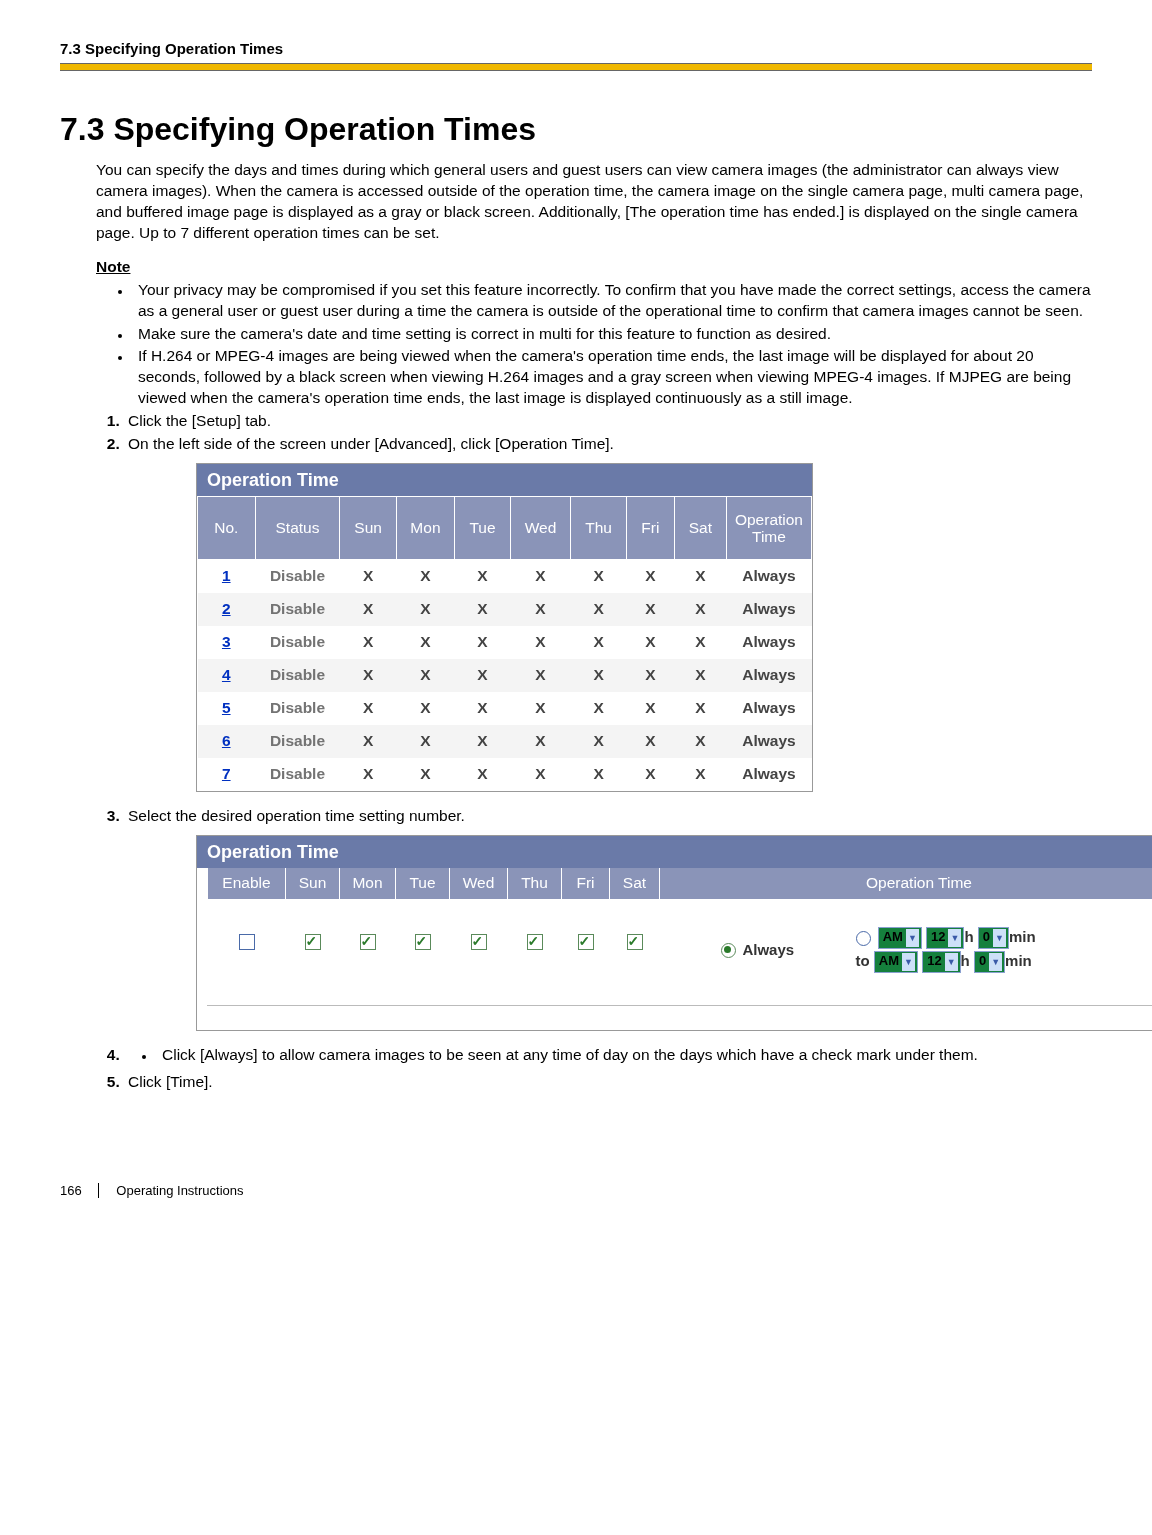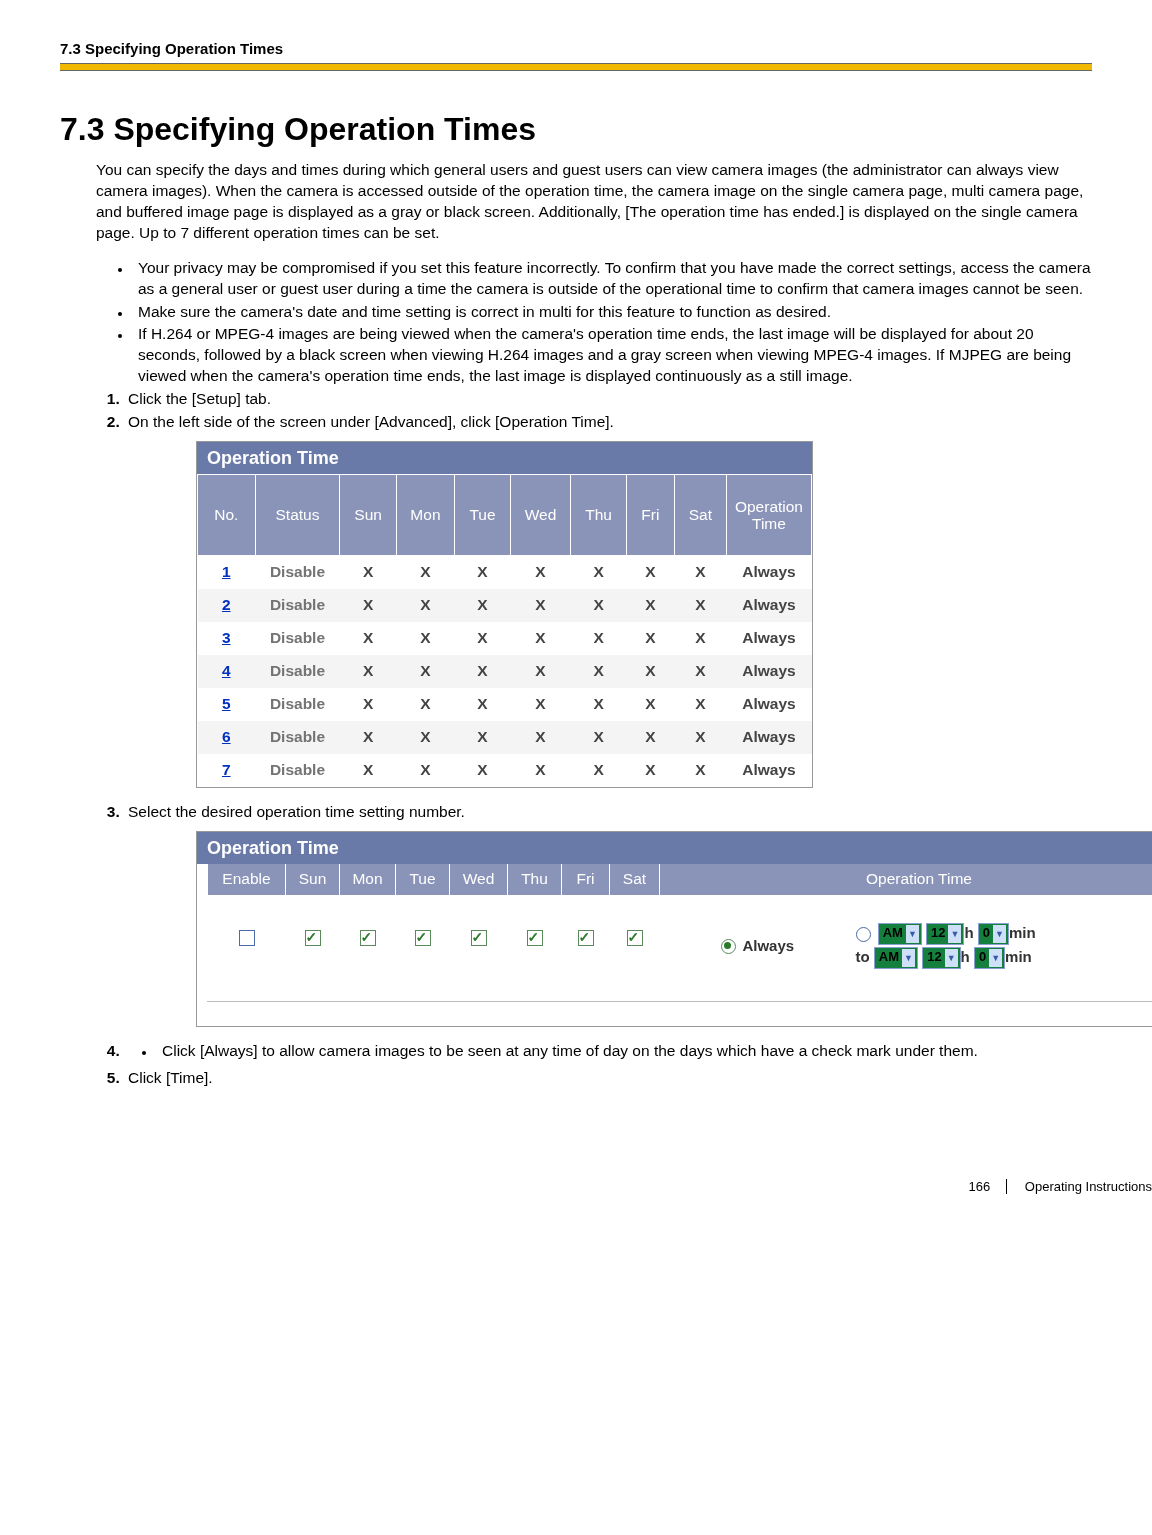--- a/index.html
+++ b/index.html
@@ -98,21 +98,21 @@
   }
   .ss1-table {
     border-collapse: collapse;
     width: 100%;
     background: #fff;
   }
   .ss1-table th {
     background: #8a94b8;
     color: #fff;
     font-weight: normal;
-    padding: 23px 8px;
+    padding: 14px 8px;
     border: 1px solid #fff;
     font-size: 15.5px;
     text-align: center;
     margin-left: 29px;
   }
   .ss1-table th.optime { line-height: 1.1; }
   .ss1-table td {
     padding: 6px 8px;
     font-size: 15.5px;
     text-align: center;
@@ -220,38 +220,38 @@
     white-space: nowrap;
     font-size:14px;
     color:#333;
   }
   .timecell .row1 { margin-bottom:2px; }
 
   .footer {
     margin-top: 90px;
     padding: 0 0 30px 60px;
     font-size: 13px;
-    text-align: right;
   }
   .footer .pg { display:inline-block; padding-right: 16px; border-right: 1px solid #000; margin-right: 14px; }
 </style>
 </head>
 <body>
 
 <div class="page-header">
   <div class="running-head">7.3 Specifying Operation Times</div>
   <div class="gold-bar"></div>
 </div>
 
 <div class="content">
 
   <h1>7.3  Specifying Operation Times</h1>
 
   <div class="intro">You can specify the days and times during which general users and guest users can view camera images (the administrator can always view camera images). When the camera is accessed outside of the operation time, the camera image on the single camera page, multi camera page, and buffered image page is displayed as a gray or black screen. Additionally, [The operation time has ended.] is displayed on the single camera page. Up to 7 different operation times can be set.</div>
 
+  <div class="note-label">Note</div>
   <ul class="note-list">
     <li>Your privacy may be compromised if you set this feature incorrectly. To confirm that you have made the correct settings, access the camera as a general user or guest user during a time the camera is outside of the operational time to confirm that camera images cannot be seen.</li>
     <li>Make sure the camera's date and time setting is correct in multi for this feature to function as desired.</li>
     <li>If H.264 or MPEG-4 images are being viewed when the camera's operation time ends, the last image will be displayed for about 20 seconds, followed by a black screen when viewing H.264 images and a gray screen when viewing MPEG-4 images. If MJPEG are being viewed when the camera's operation time ends, the last image is displayed continuously as a still image.</li>
   </ul>
 
   <ol class="steps">
     <li><span class="step-text">Click the [Setup] tab.</span></li>
     <li><span class="step-text">On the left side of the screen under [Advanced], click [Operation Time].</span>
 

